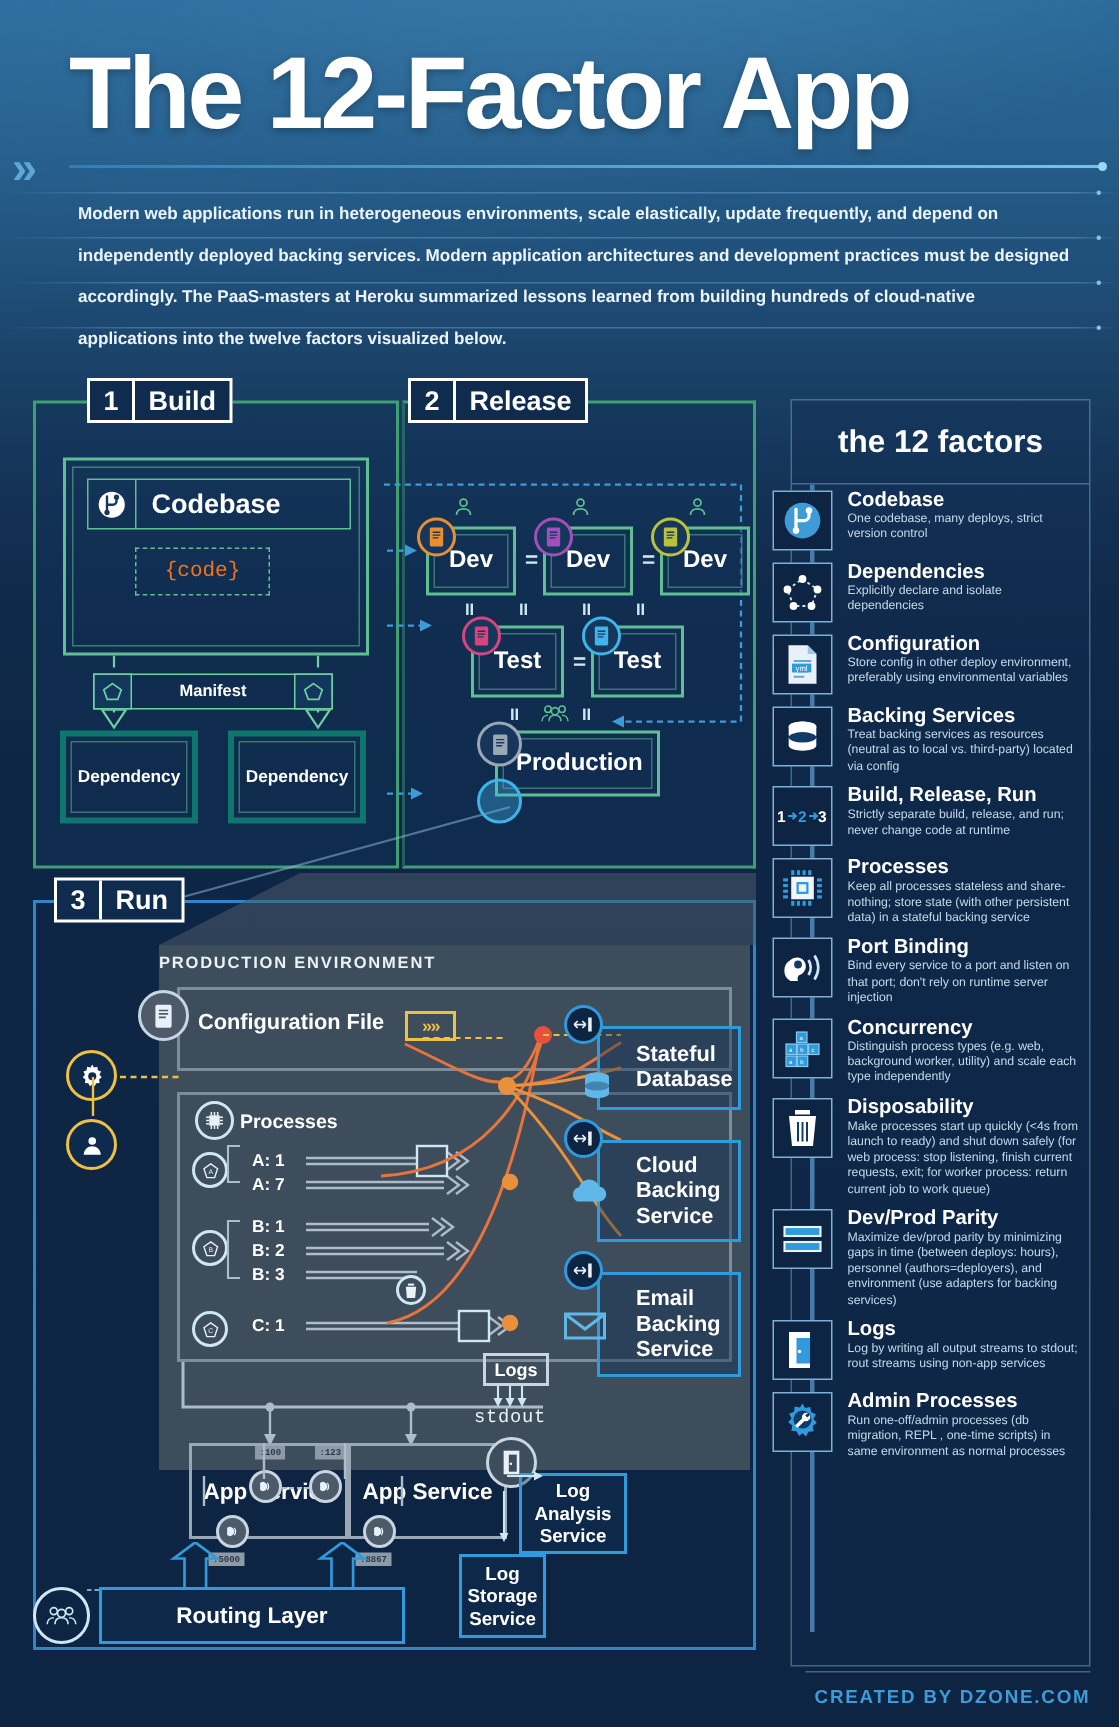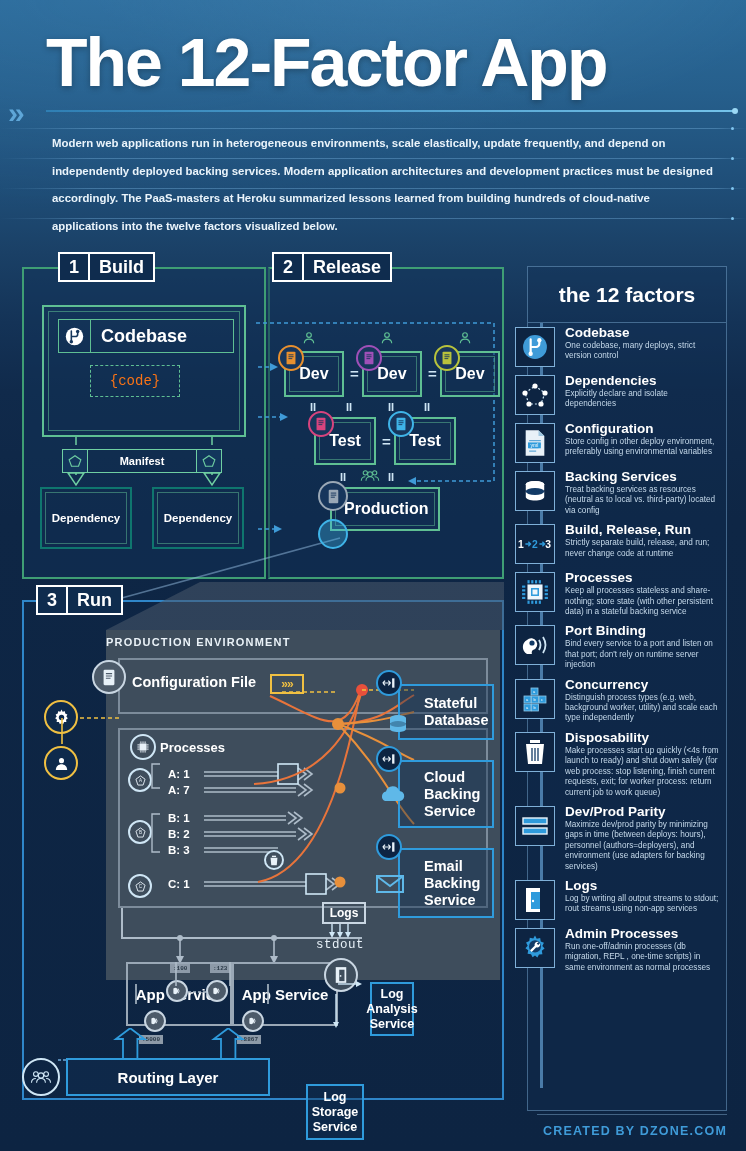--- a/index.html
+++ b/index.html
@@ -69,21 +69,21 @@
   .cb-head .tx{ padding-left:10px; font-size:18px; font-weight:bold; }
   .codebox{ position:absolute; left:46px; top:58px; width:90px; height:32px; border:1.5px dashed #5fbf93;
             display:flex; align-items:center; justify-content:center; color:#f97316;
             font-family:"Liberation Mono", monospace; font-size:14px; }
 
   .manifest{ position:absolute; left:40px; top:182px; width:160px; height:24px;
              border:1.5px solid #6fcfa2; display:flex; align-items:center; justify-content:center;
              font-size:11px; font-weight:bold; }
   .mchip{ position:absolute; top:182px; width:26px; height:24px; border:1.5px solid #6fcfa2; background:#12365c;
           display:flex; align-items:center; justify-content:center; }
-  .dep{ position:absolute; top:220px; width:92px; height:62px; border:2px solid #0f766e;
+  .dep{ position:absolute; top:220px; width:92px; height:62px; border:4px solid #0f766e;
         display:flex; align-items:center; justify-content:center; font-size:11.5px; font-weight:bold; }
   .dep:after{content:"";position:absolute; inset:3px; border:1px solid rgba(95,191,147,.5);}
 
   
   #relPanel{ left:268px; top:267px; width:236px; height:312px; }
   #relPanel .panel-box{ border-color:#3f9e74; border-left-color:rgba(63,158,116,.45); }
   #relTag{ left:4px; top:-15px; }
 
   .envbox{ position:absolute; border:2px solid #5fbf93; display:flex; align-items:center; justify-content:center;
            font-size:16px; font-weight:bold; background:rgba(17,48,83,.5); }
@@ -552,22 +552,22 @@
         <rect x="13" y="1" width="3" height="12" fill="#e8f1f8"></rect>
       </svg>
   </div>
   <div style="position:absolute; left:376px; top:874px">
     <svg width="28" height="20" viewBox="0 0 28 20">
         <rect x="1" y="2" width="26" height="16" fill="none" stroke="#5fb8e8" stroke-width="2"></rect>
         <path d="M2 3l12 9 12-9" fill="none" stroke="#5fb8e8" stroke-width="2"></path>
       </svg>
   </div>
 
-  <div class="logsvc" style="left:370px; top:982px; width:44px; height:54px">Log Analysis Service</div>
-  <div class="logsvc" style="left:306px; top:1084px; width:58px; height:56px">Log Storage Service</div>
+  <div class="logsvc" style="left:346px; top:982px; width:72px; height:54px">Log Analysis Service</div>
+  <div class="logsvc" style="left:306px; top:1036px; width:58px; height:56px">Log Storage Service</div>
   <svg style="position:absolute;left:332px;top:972px;width:40px;height:70px">
     <path d="M6 12 H26" stroke="#cfe6f5" stroke-width="1.4" fill="none"></path>
     <path d="M24 9 l6 3 -6 3z" fill="#cfe6f5"></path>
     <path d="M4 22 V52" stroke="#cfe6f5" stroke-width="1.4" fill="none"></path>
     <path d="M1 50 l3 6 3 -6z" fill="#cfe6f5"></path>
   </svg>
 
   <div class="routicon">
     <svg width="22" height="16" viewBox="0 0 30 20">
         <circle cx="8" cy="6" r="3.2" fill="none" stroke="#cfe6f5" stroke-width="1.5"></circle>

